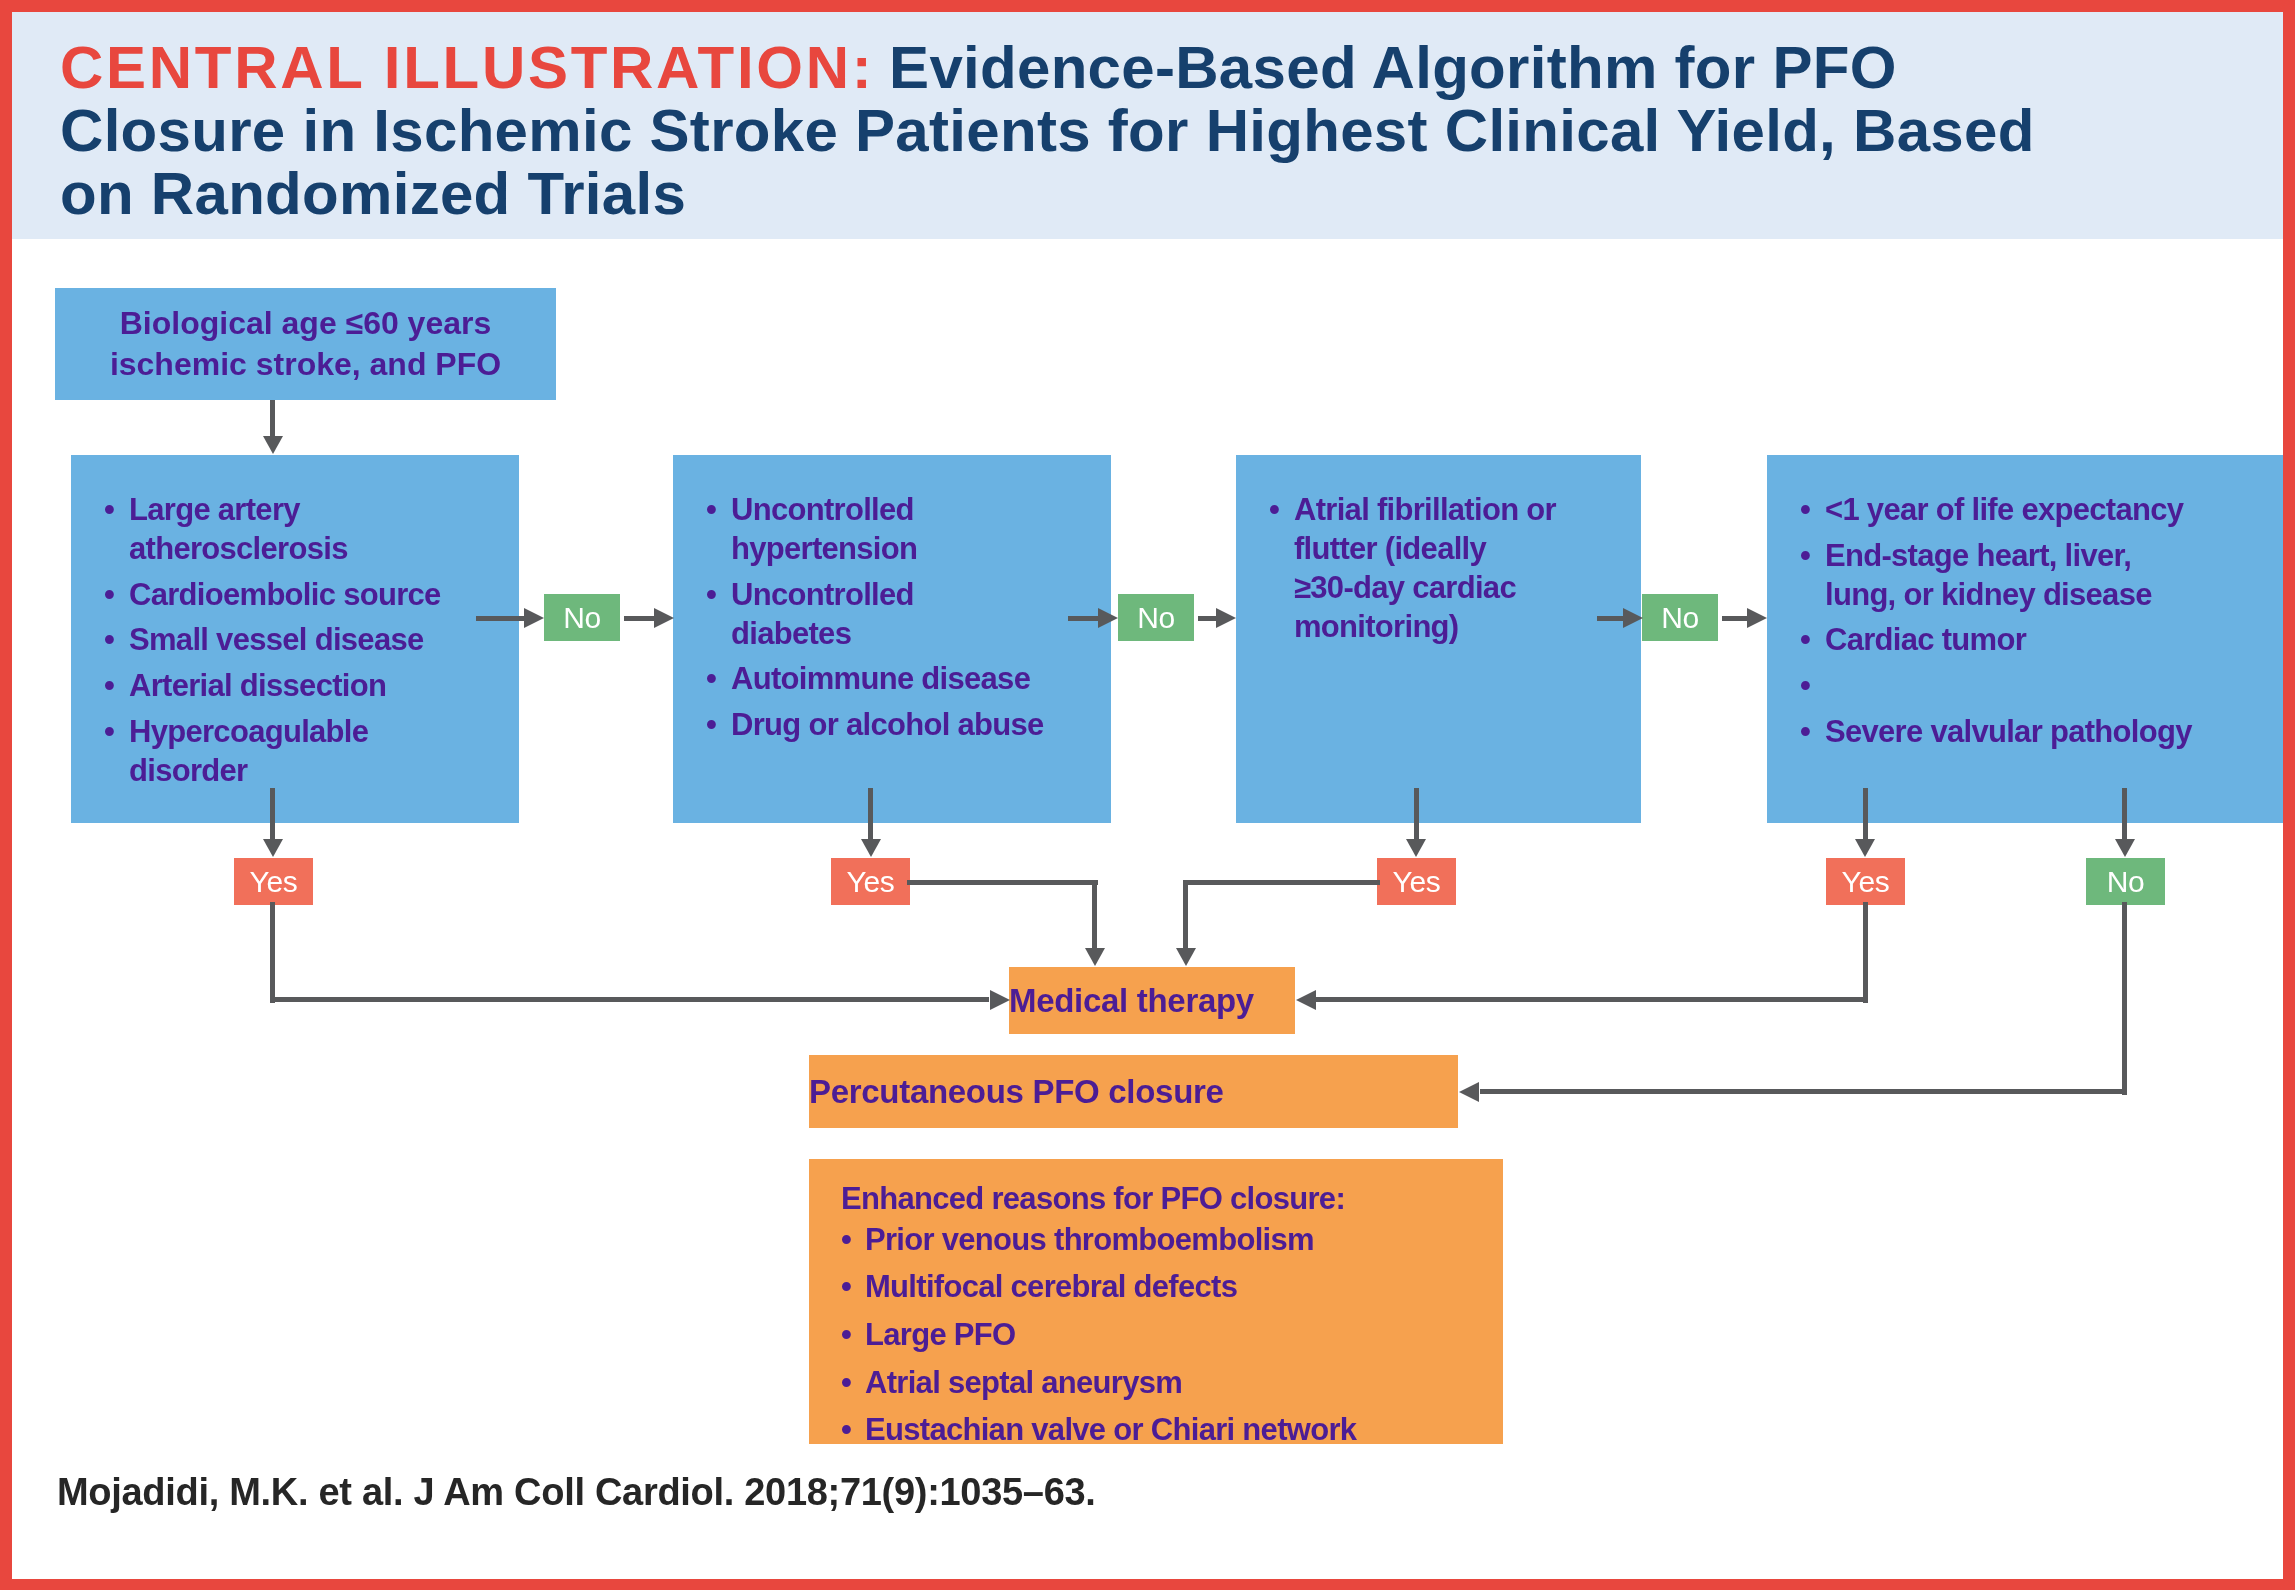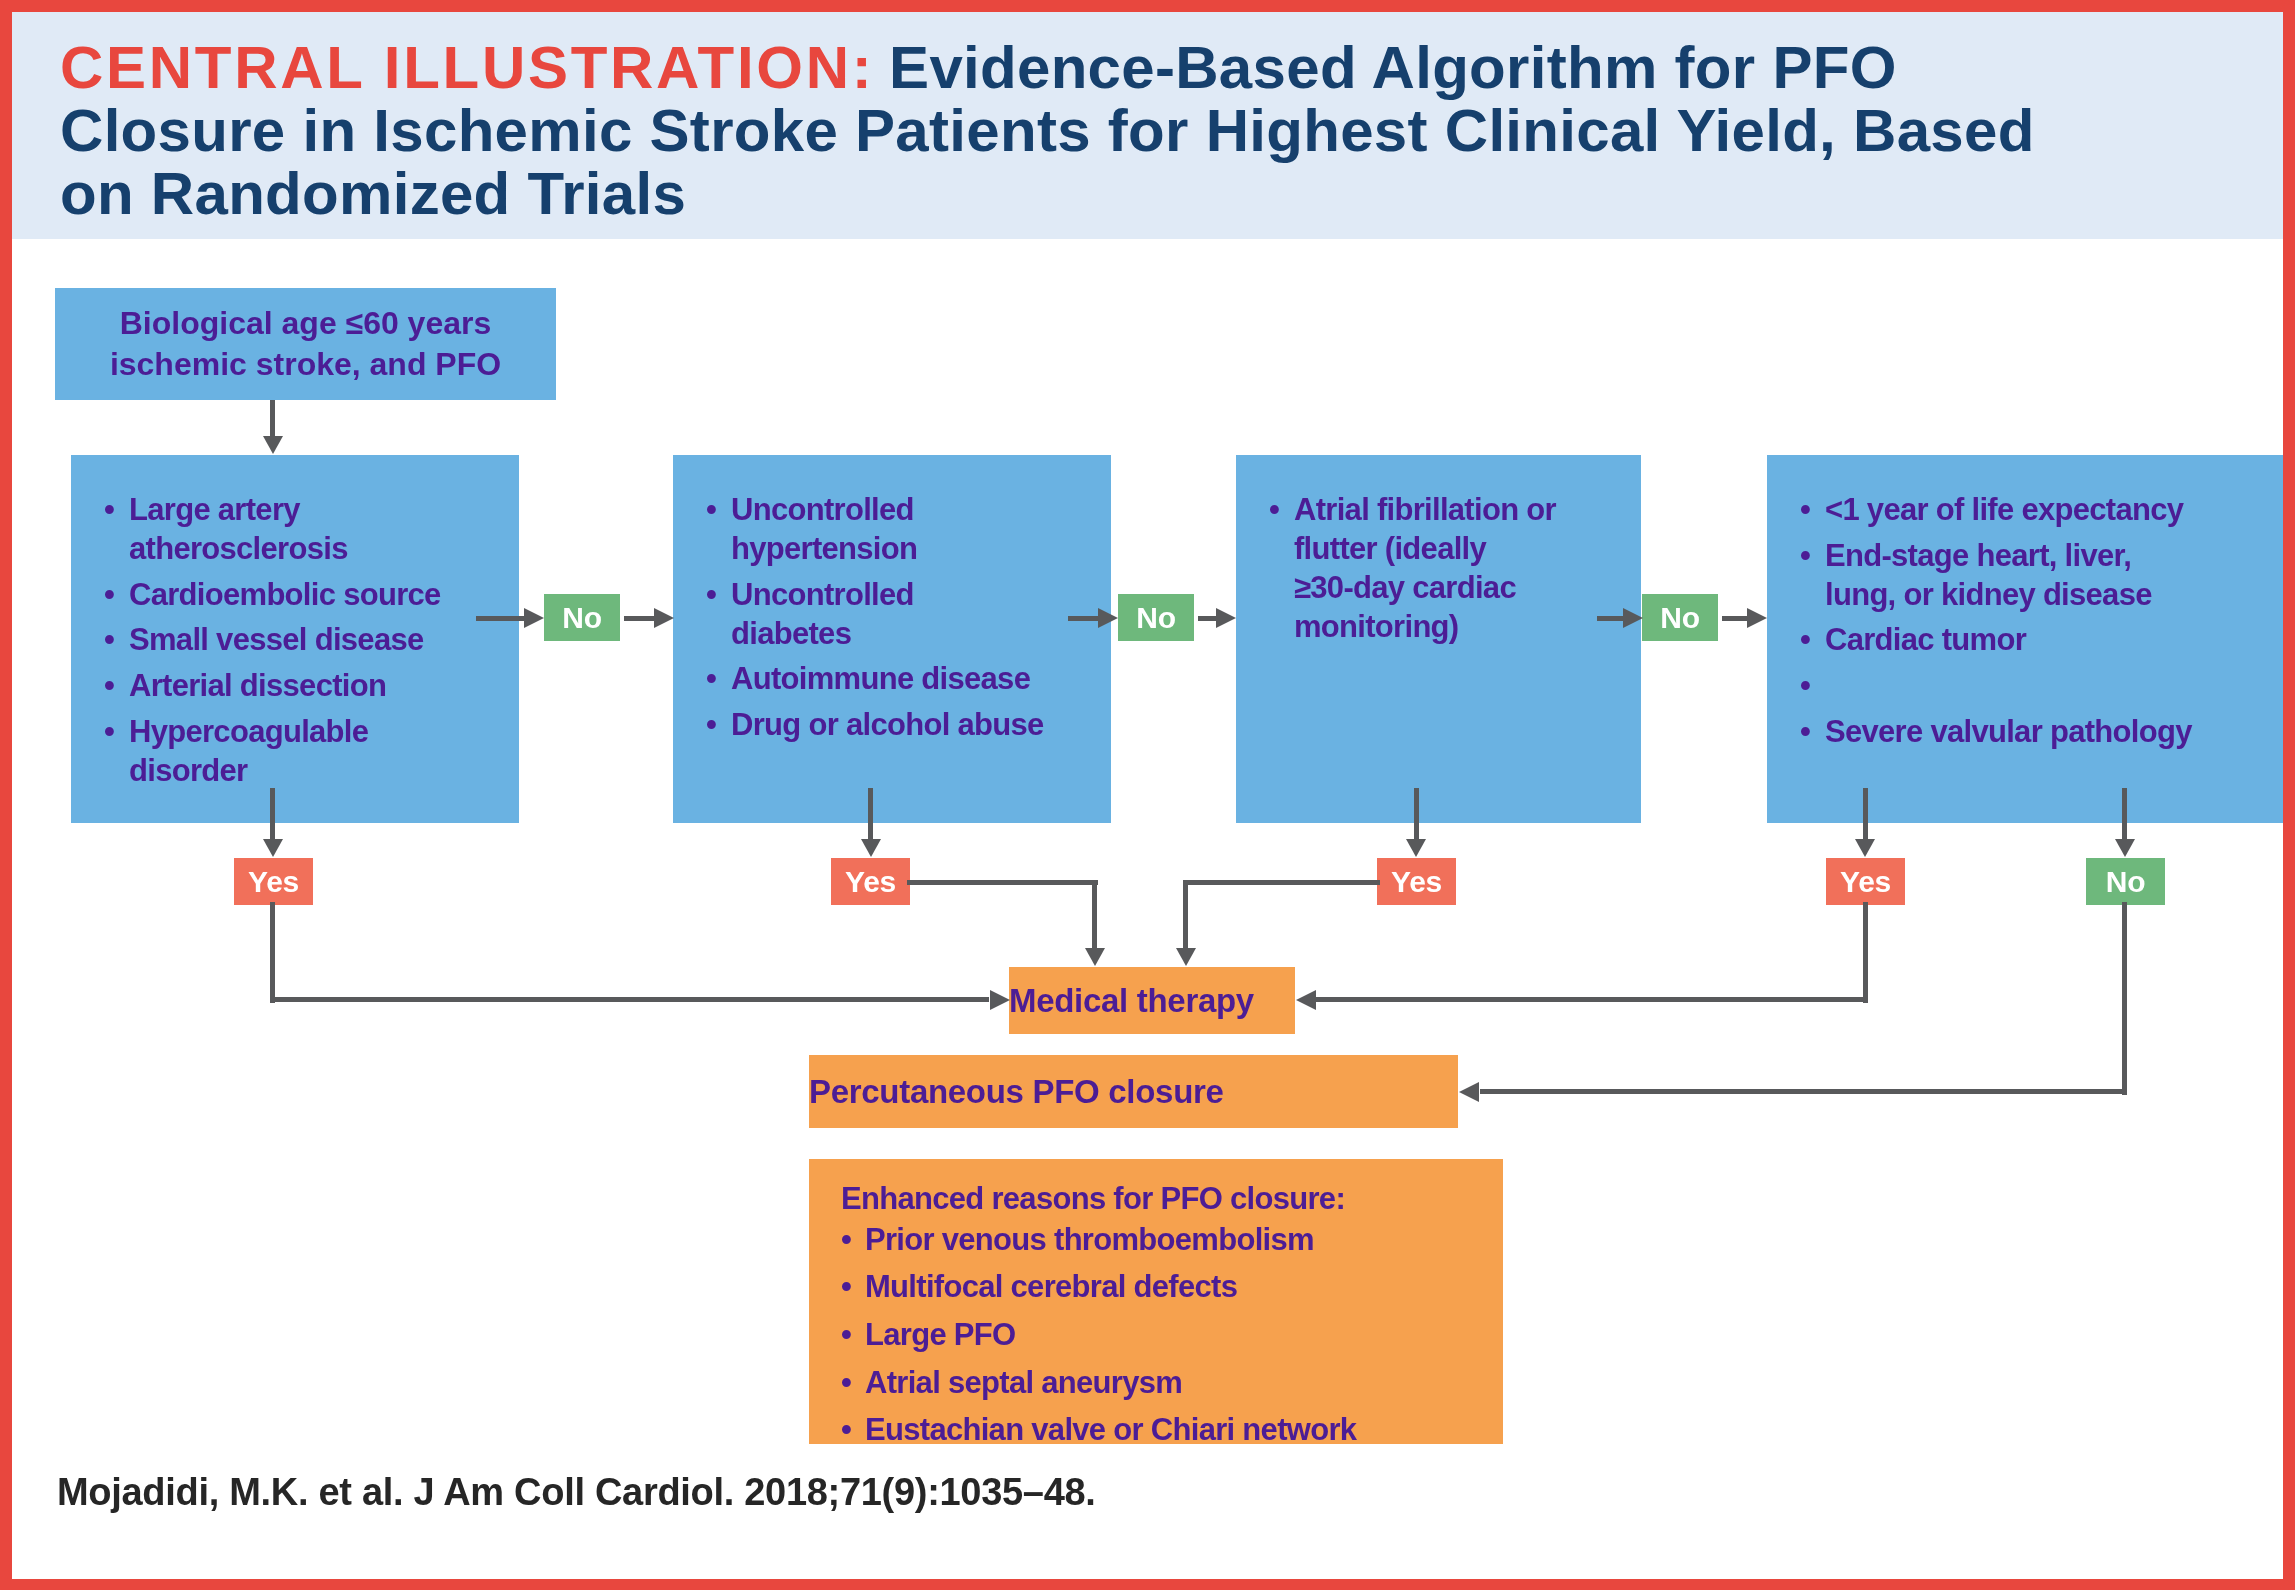--- a/index.html
+++ b/index.html
@@ -24,21 +24,21 @@
   .entry{
     text-align:center; font-size:32px; line-height:41px;
     display:flex; align-items:center; justify-content:center;
   }
   .entry .etext{white-space:pre-line;}
   .crit{padding:35px 10.7px 0 33px; font-size:31px; line-height:39px; letter-spacing:-0.7px;}
   .li{display:flex; margin-bottom:6.7px;}
   .li .bullet{width:25px; flex:0 0 25px;}
   .li .li-text{white-space:pre;}
   .badge{
-    position:absolute; color:#ffffff; font-weight:700; font-size:30px;
+    position:absolute; color:#ffffff; font-weight:400; font-size:30px;
     display:flex; align-items:center; justify-content:center; letter-spacing:-0.3px;
   }
   .badge.green{background:#6eb87c;}
   .badge.red{background:#f1705a;}
   .outcome{
     display:flex; align-items:center; justify-content:flex-start;
     font-size:33px; letter-spacing:-0.3px;
   }
   .enh{padding:18.7px 13.3px 0 32px; font-size:31px; line-height:41px; letter-spacing:-0.7px;}
   .enh .heading{margin-bottom:0;}
@@ -237,17 +237,17 @@
   <div class="ah d" style="left:861px; top:839px;"></div>
   <div class="ah d" style="left:1406px; top:839px;"></div>
   <div class="ah d" style="left:1855px; top:839px;"></div>
   <div class="ah d" style="left:2115px; top:839px;"></div>
   <div class="ah r" style="left:990px; top:990px;"></div>
   <div class="ah d" style="left:1085px; top:948px;"></div>
   <div class="ah d" style="left:1176px; top:948px;"></div>
   <div class="ah l" style="left:1296px; top:990px;"></div>
   <div class="ah l" style="left:1459px; top:1082px;"></div>
 
-  <div class="citation">Mojadidi, M.K. et al. J Am Coll Cardiol. 2018;71(9):1035–48.</div>
+  <div class="citation">Mojadidi, M.K. et al. J Am Coll Cardiol. 2018;71(9):1035–63.</div>
 
   <div class="frame"></div>
 </div>
 
 
 </body></html>

